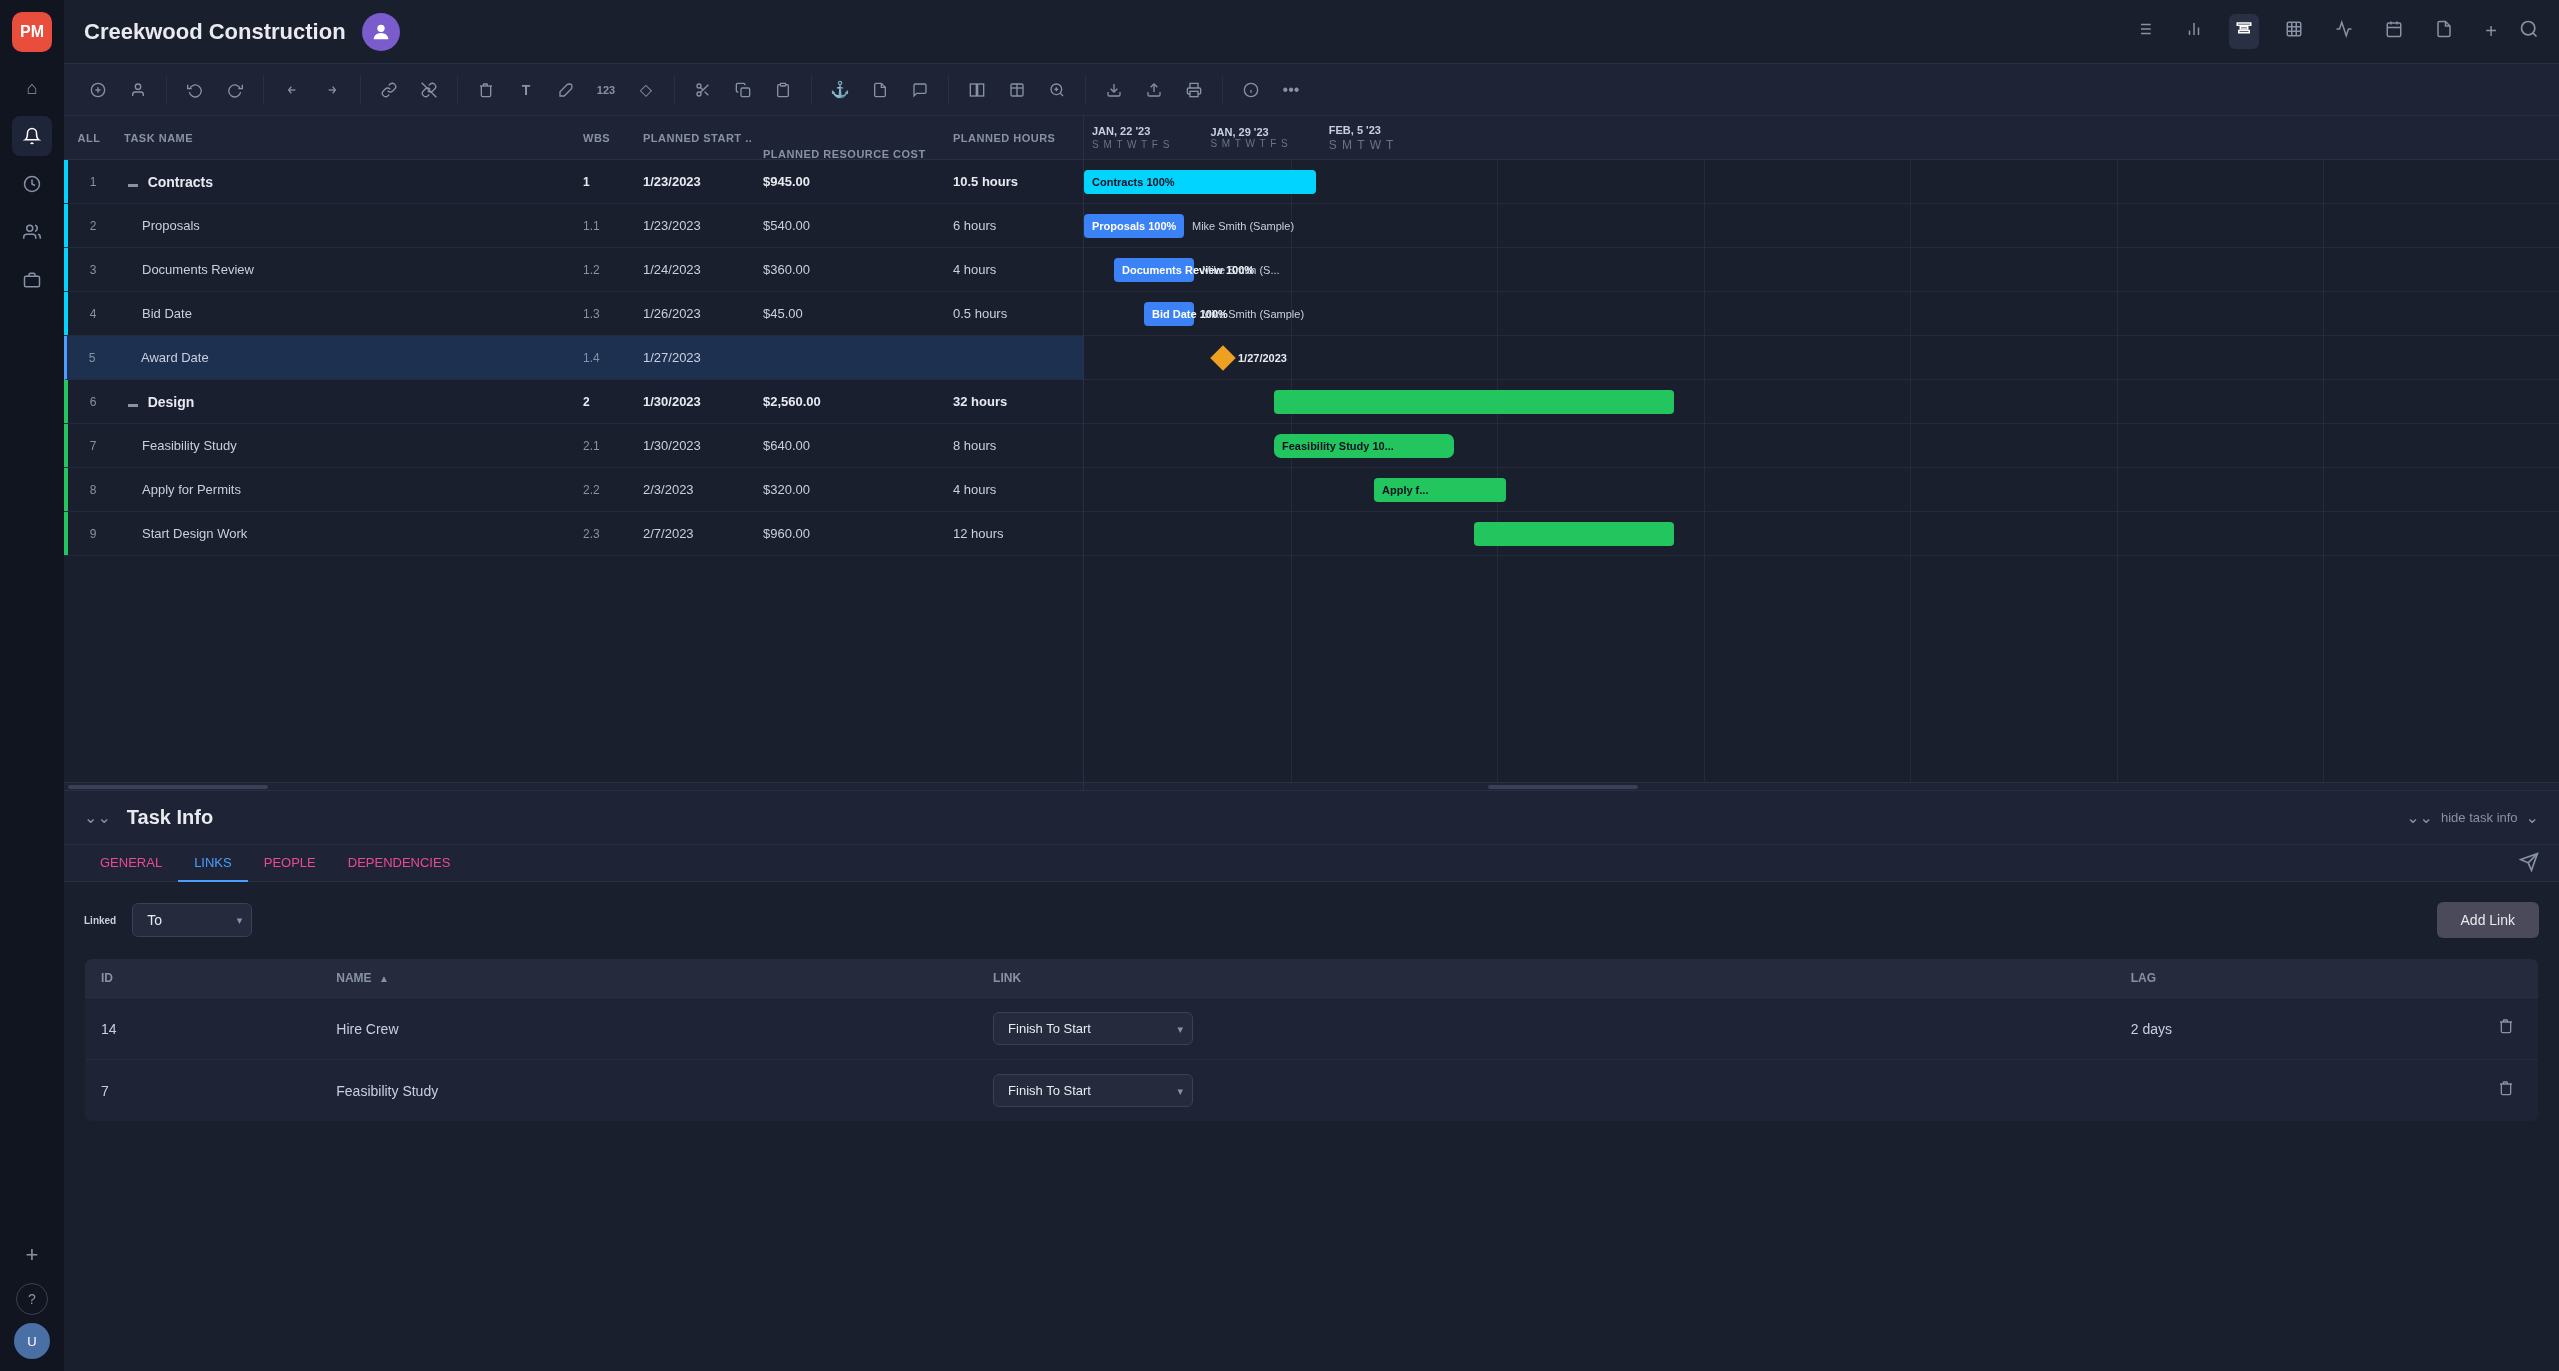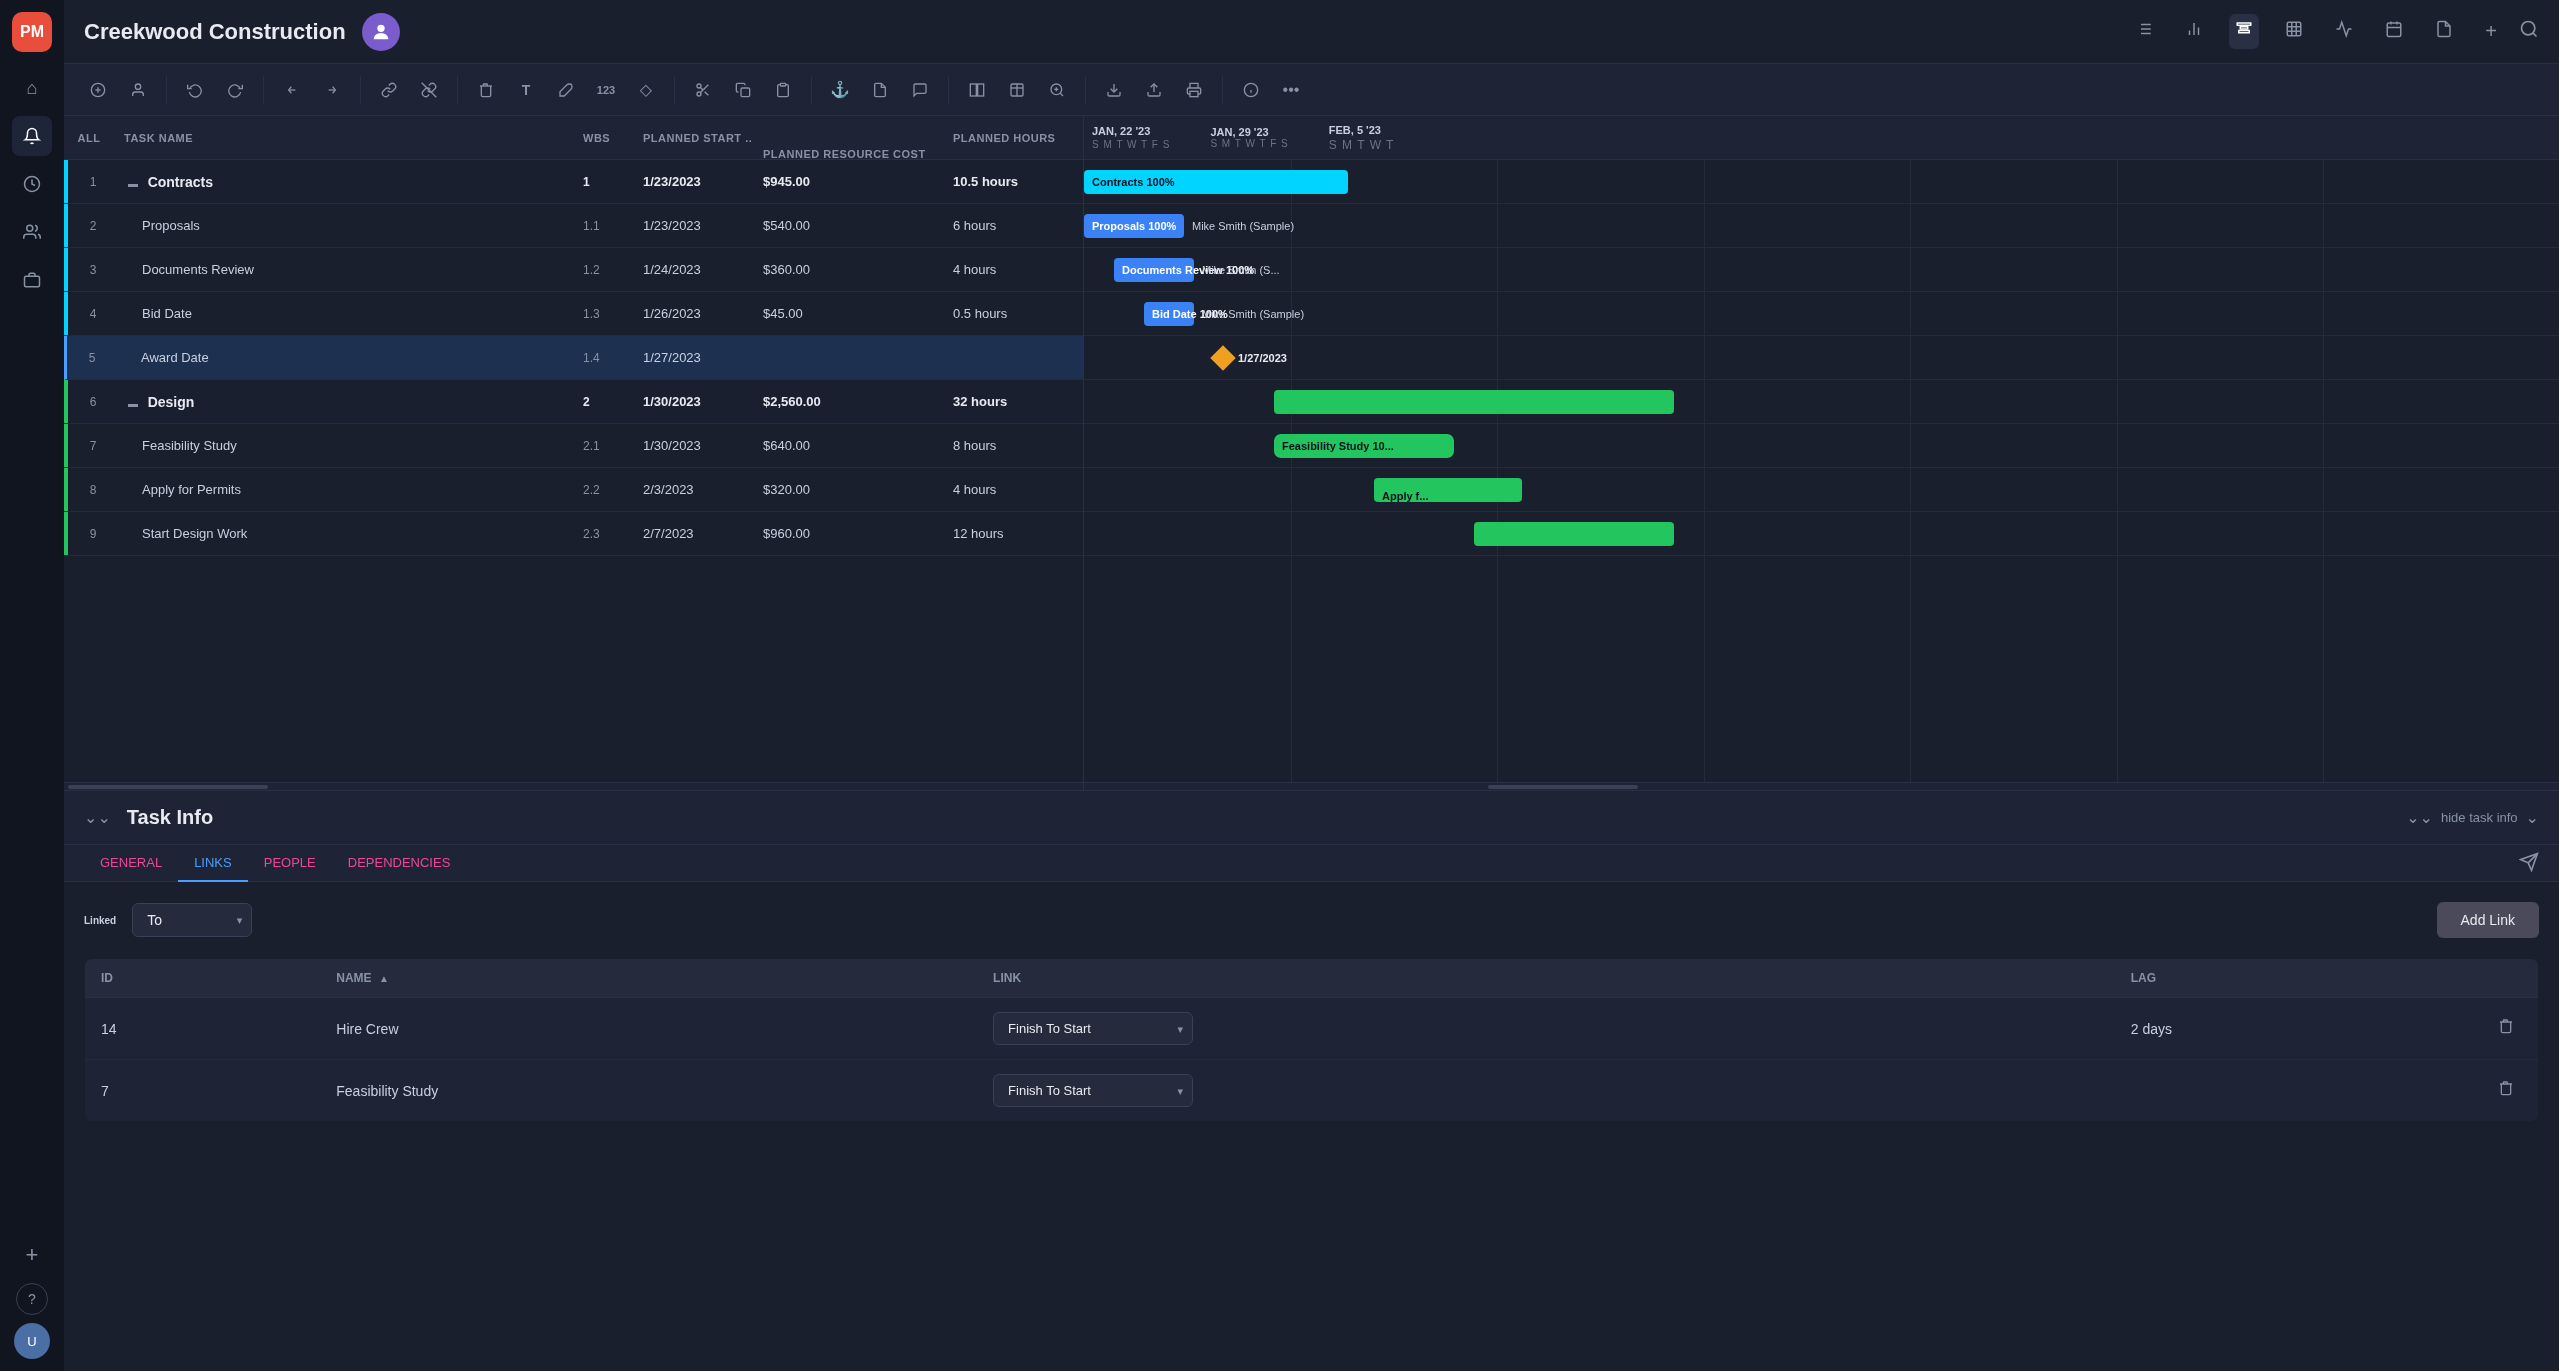--- a/index.html
+++ b/index.html
@@ -887,21 +887,21 @@
           <div style="position:absolute; top:0; left:0; right:0; bottom:0; pointer-events:none;">
             <div style="position:absolute; top:0; bottom:0; left:14%; width:1px; background:#252b3d;"></div>
             <div style="position:absolute; top:0; bottom:0; left:28%; width:1px; background:#252b3d;"></div>
             <div style="position:absolute; top:0; bottom:0; left:42%; width:1px; background:#252b3d;"></div>
             <div style="position:absolute; top:0; bottom:0; left:56%; width:1px; background:#252b3d;"></div>
             <div style="position:absolute; top:0; bottom:0; left:70%; width:1px; background:#252b3d;"></div>
             <div style="position:absolute; top:0; bottom:0; left:84%; width:1px; background:#252b3d;"></div>
           </div>
 
           <div class="gantt-row">
-            <div class="gantt-bar bar-cyan" style="left: 0px; width: 264px;">
+            <div class="gantt-bar bar-cyan" style="left: 0px; width: 232px;">
               <span>Contracts 100%</span>
             </div>
           </div>
 
           <div class="gantt-row">
             <div class="gantt-bar bar-blue" style="left: 0px; width: 100px;">
               <span>Proposals 100%</span>
             </div>
             <span class="gantt-label" style="left: 108px;">Mike Smith (Sample)</span>
           </div>
@@ -930,21 +930,21 @@
             </div>
           </div>
 
           <div class="gantt-row">
             <div class="gantt-bar bar-green" style="left: 190px; width: 180px; border-radius: 7px;">
               <span>Feasibility Study 10...</span>
             </div>
           </div>
 
           <div class="gantt-row">
-            <div class="gantt-bar bar-green" style="left: 290px; width: 148px; align-items: flex-end;">
+            <div class="gantt-bar bar-green" style="left: 290px; width: 132px;">
               <span>Apply f...</span>
             </div>
           </div>
 
           <div class="gantt-row">
             <div class="gantt-bar bar-green" style="left: 390px; width: 200px;">
             </div>
           </div>
 
         </div>

